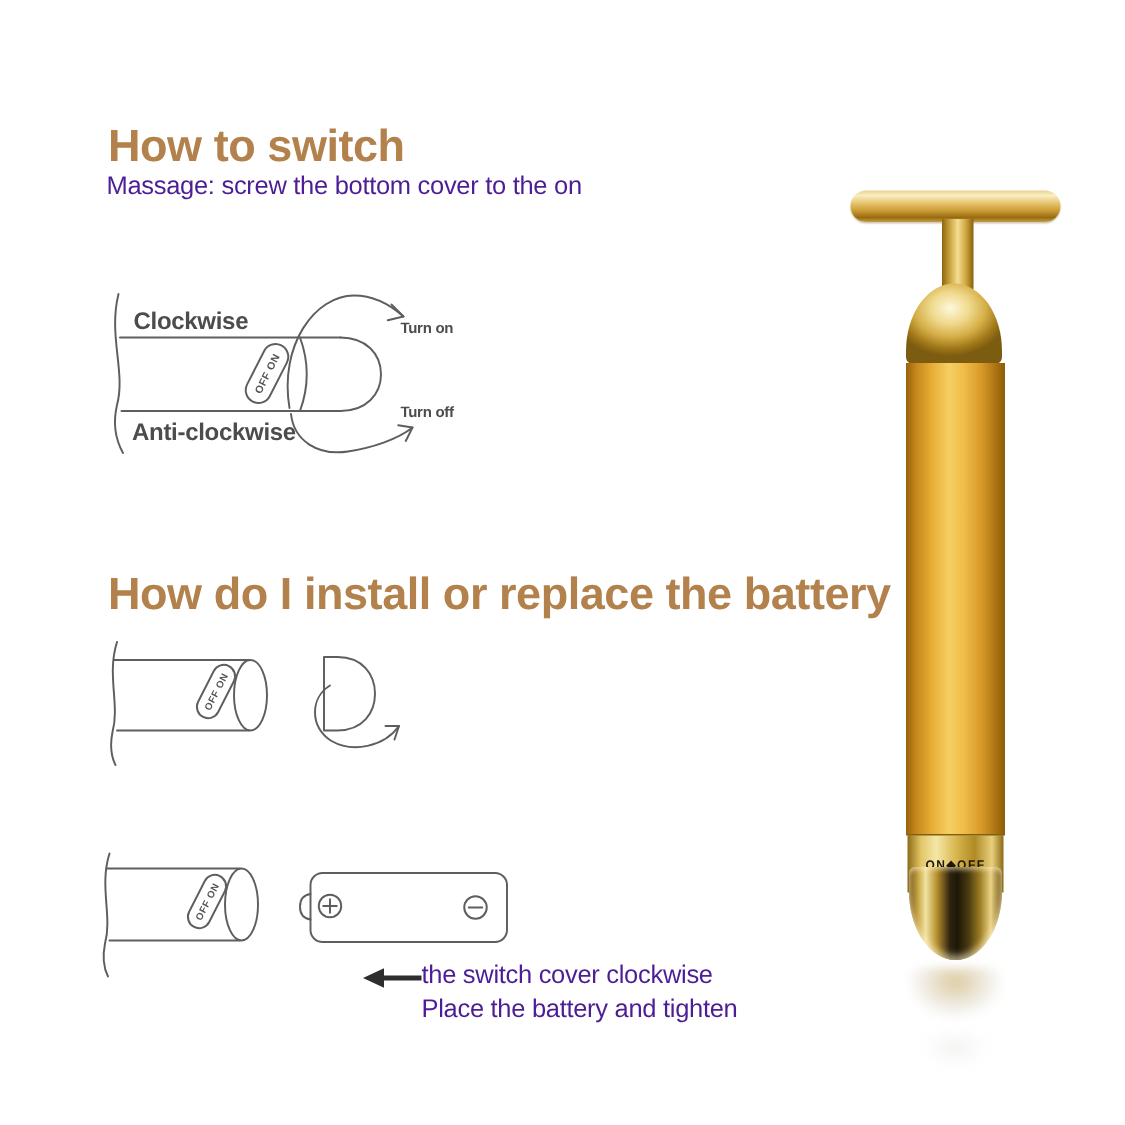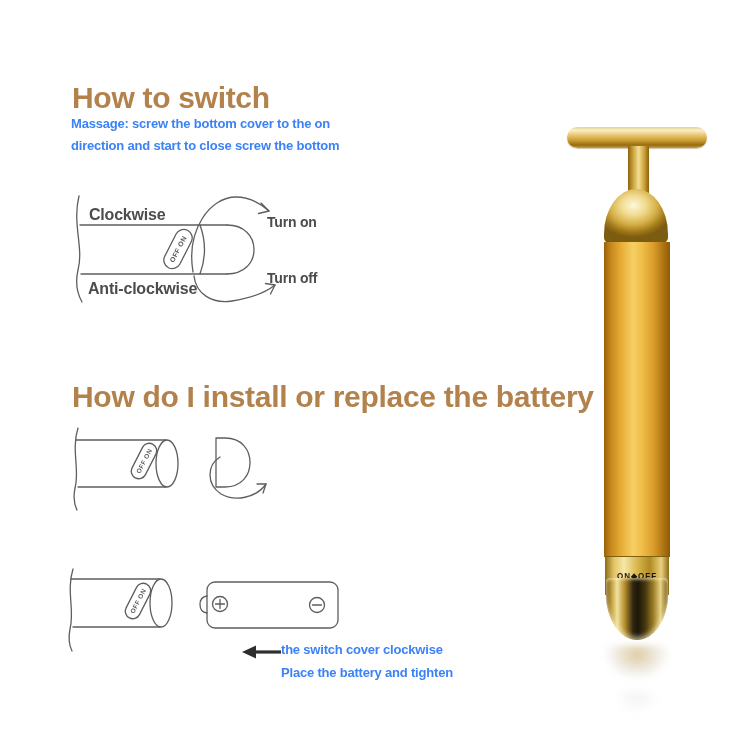--- a/index.html
+++ b/index.html
@@ -1,22 +1,22 @@
 <!DOCTYPE html>
 <html><head>
 <meta charset="utf-8">
 <style>
   * { margin:0; padding:0; box-sizing:border-box; }
   html,body { width:750px; height:750px; background:#ffffff; overflow:hidden; }
   body { font-family:"Liberation Sans", sans-serif; position:relative; }
   .abs { position:absolute; }
   .heading { color:#b3824c; font-weight:700; font-size:30px; letter-spacing:-0.3px; white-space:nowrap; }
-  .para { color:#3b82f6; font-weight:700; font-size:13px; line-height:22px; letter-spacing:-0.2px; white-space:nowrap; }
+  .para { color:#4c1d95; font-weight:400; font-size:17px; line-height:22px; letter-spacing:-0.2px; white-space:nowrap; }
   .dlabel { color:#4c4c4c; font-weight:700; font-size:16px; letter-spacing:-0.2px; white-space:nowrap; }
-  .dlabel2 { color:#4c4c4c; font-weight:700; font-size:14px; letter-spacing:-0.2px; white-space:nowrap; }
+  .dlabel2 { color:#4c4c4c; font-weight:700; font-size:10px; letter-spacing:-0.2px; white-space:nowrap; }
   svg { display:block; overflow:visible; }
   svg path, svg ellipse, svg rect, svg circle, svg line { vector-effect:non-scaling-stroke; }
   .stroke { fill:none; stroke:#5e5e5e; stroke-width:1.3; stroke-linecap:round; stroke-linejoin:round; }
   .svgtext { font-family:"Liberation Sans", sans-serif; font-size:7px; font-weight:700; fill:#555; letter-spacing:0.4px; }
 
   
   .tbar { left:567px; top:127px; width:140px; height:21px; border-radius:11px;
     background:linear-gradient(180deg,#e9d28c 0%,#f8eec4 16%,#e6c168 42%,#cb9c34 64%,#986b10 86%,#c39e49 100%);
     box-shadow:0 1px 1px rgba(120,90,20,.35); }
   .stem { left:628px; top:146px; width:21px; height:47px;
@@ -41,21 +41,20 @@
     background:radial-gradient(ellipse 50% 50% at 50% 10%, rgba(190,190,185,.22), rgba(255,255,255,0) 75%);
     filter:blur(5px); }
 </style>
 </head>
 <body>
 
 <div class="abs heading" style="left:72px; top:81px;">How to switch</div>
 
 <div class="abs" style="left:71px; top:113px;">
   <div class="para">Massage: screw the bottom cover to the on</div>
-  <div class="para">direction and start to close screw the bottom</div>
 </div>
 
 <svg class="abs" style="left:60px; top:190px;" width="280" height="118" viewBox="0 0 280 118">
   <path class="stroke" d="M 19 6 C 12 34 24 58 18 80 C 15 93 17 103 22 112"></path>
   <path class="stroke" d="M 20 35 L 167 35"></path>
   <path class="stroke" d="M 21 84 L 167 84"></path>
   <path class="stroke" d="M 167 35 C 184 35 194 46 194 59.5 C 194 73 184 84 167 84"></path>
   <path class="stroke" d="M 140 35 Q 149 59.5 140 84"></path>
   <g transform="translate(118,59) rotate(-63)">
     <rect class="stroke" x="-21" y="-8.5" width="42" height="17" rx="8.5"></rect>

